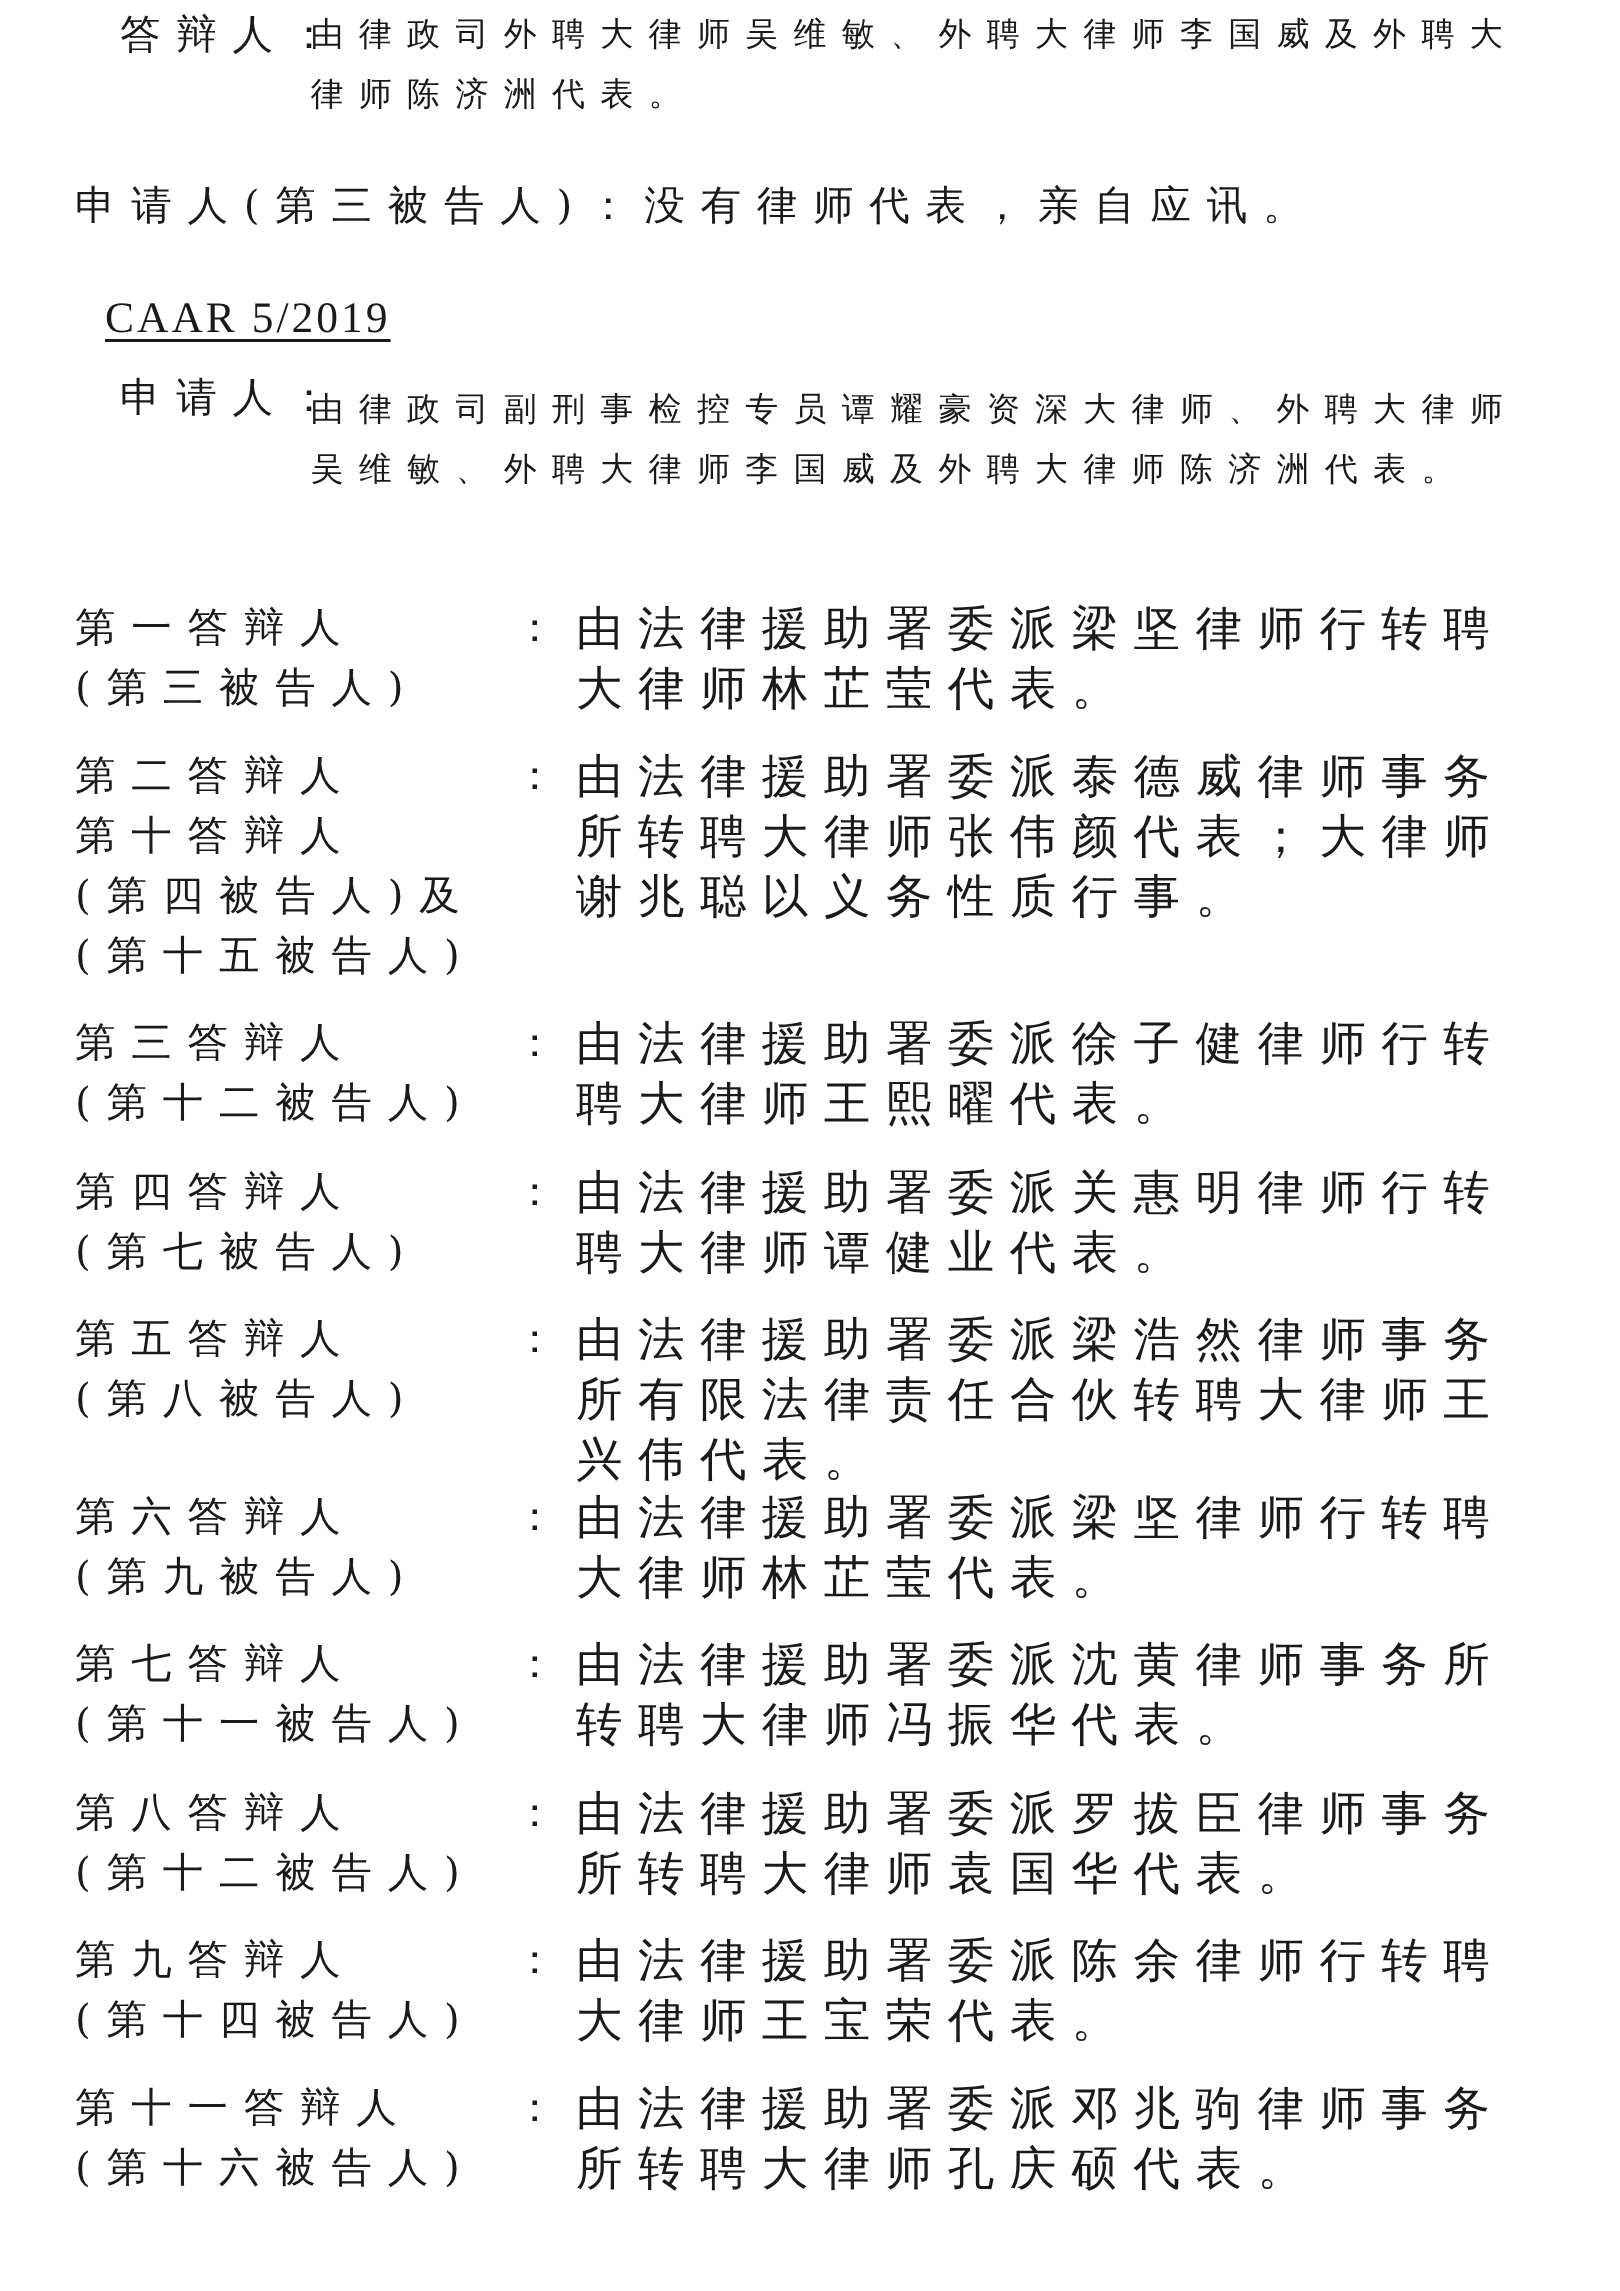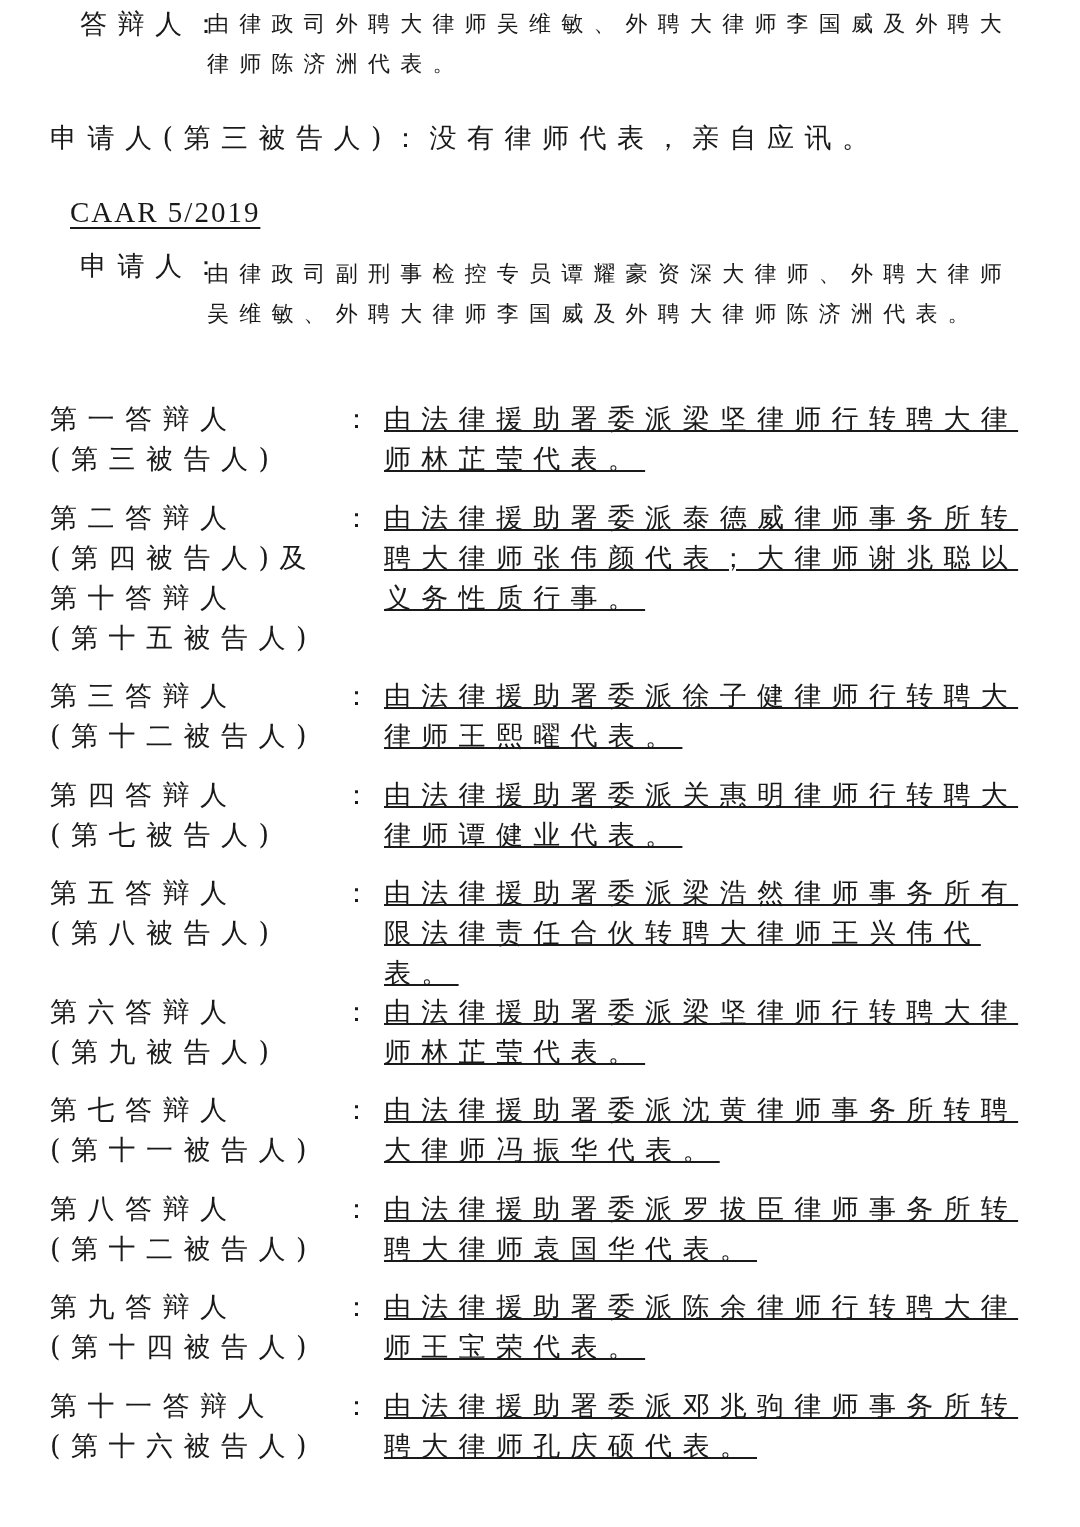--- a/index.html
+++ b/index.html
@@ -11,21 +11,21 @@
   .line { position: absolute; font-size: 27px; line-height: 40px; white-space: nowrap; }
   .wide { letter-spacing: 10.5px; }
   .head-label { position: absolute; left: 50px; font-size: 27px; line-height: 40px; letter-spacing: 10.5px; white-space: nowrap; margin-left: 30px; }
   .head-text { position: absolute; left: 207px; width: 830px; font-size: 22px; line-height: 40px; letter-spacing: 10.2px; }
   .case-no { position: absolute; left: 50px; top: 192px; font-size: 29px; line-height: 40px; letter-spacing: 2px;
     font-family: "Liberation Serif", "DejaVu Serif", serif; text-decoration: underline; text-underline-offset: 5px; text-decoration-thickness: 2px; margin-left: 20px; }
   .row { position: absolute; left: 50px; width: 990px; }
   .row .lbl { position: absolute; left: 0; top: 0; width: 290px; font-size: 27px; line-height: 40px; letter-spacing: 10.5px; }
   .row .lbl span { display: block; white-space: nowrap; }
   .row .colon { position: absolute; left: 293px; top: 0; font-size: 27px; line-height: 40px; }
-  .row .rep { position: absolute; left: 334px; top: 0; width: 660px; font-size: 27px; line-height: 40px; letter-spacing: 10.3px; text-decoration: underline; }
+  .row .rep { position: absolute; left: 334px; top: 0; width: 660px; font-size: 31px; line-height: 40px; letter-spacing: 10.3px; }
 </style>
 </head>
 <body>
 
 <div class="head-label" style="top:4px;">答辩人：</div>
 <div class="head-text" style="top:4px;">由律政司外聘大律师吴维敏、外聘大律师李国威及外聘大律师陈济洲代表。</div>
 
 <div class="line wide" style="left:50px; top:118px;">
   <span>申请人(第三被告人)：</span><span>没有律师代表，亲自应讯。</span>
 </div>
@@ -40,22 +40,22 @@
     <span>第一答辩人</span>
     <span>(第三被告人)</span>
   </div>
   <div class="colon">：</div>
   <div class="rep">由法律援助署委派梁坚律师行转聘大律师林芷莹代表。</div>
 </div>
 
 <div class="row" style="top:498px;">
   <div class="lbl">
     <span>第二答辩人</span>
+    <span>第十答辩人</span>
     <span>(第四被告人)及</span>
-    <span>第十答辩人</span>
     <span>(第十五被告人)</span>
   </div>
   <div class="colon">：</div>
   <div class="rep">由法律援助署委派泰德威律师事务所转聘大律师张伟颜代表；大律师谢兆聪以义务性质行事。</div>
 </div>
 
 <div class="row" style="top:676px;">
   <div class="lbl">
     <span>第三答辩人</span>
     <span>(第十二被告人)</span>

